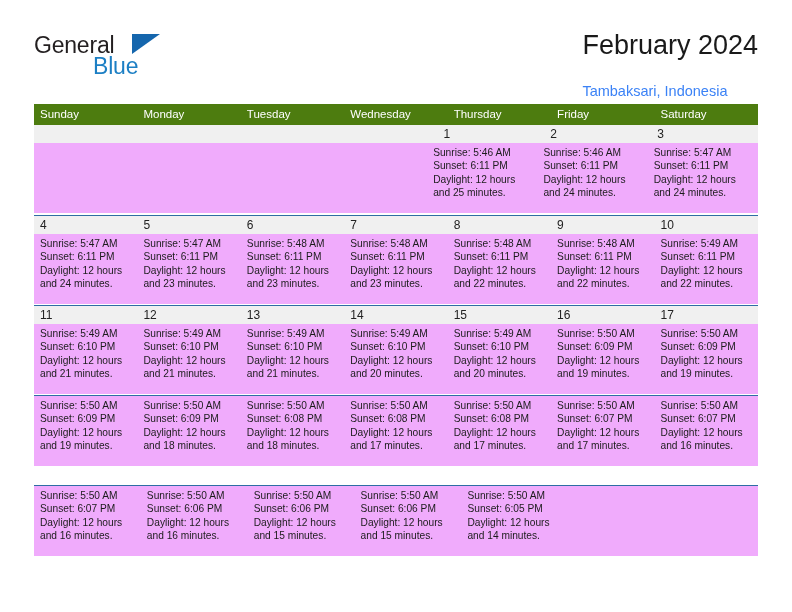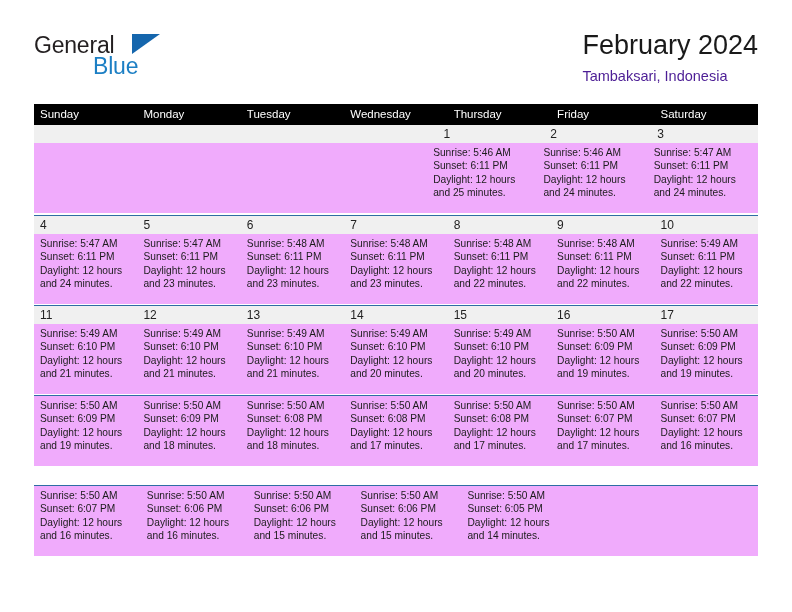--- a/index.html
+++ b/index.html
@@ -73,37 +73,37 @@
   .month-title {
     font-size: 27px;
     font-weight: normal;
     color: #1a1a1a;
     line-height: 34px;
     white-space: nowrap;
     font-family: "Liberation Sans", sans-serif;
   }
   .location {
     font-size: 14.5px;
-    color: #4c1d95;
+    color: #3b82f6;
     line-height: 22px;
-    margin-top: 3px;
+    margin-top: 18px;
     white-space: nowrap;
     font-family: "Liberation Sans", sans-serif;
   }
 
   
   .calendar {
     position: absolute;
     left: 34px;
     top: 104px;
     width: 724px;
   }
   .weekday-row {
     display: flex;
-    background: #000000;
+    background: #4d7c0f;
     height: 21px;
   }
   .weekday {
     flex: 1 1 0;
     color: #ffffff;
     font-size: 11.5px;
     line-height: 21px;
     padding-left: 6px;
     box-sizing: border-box;
     white-space: nowrap;

